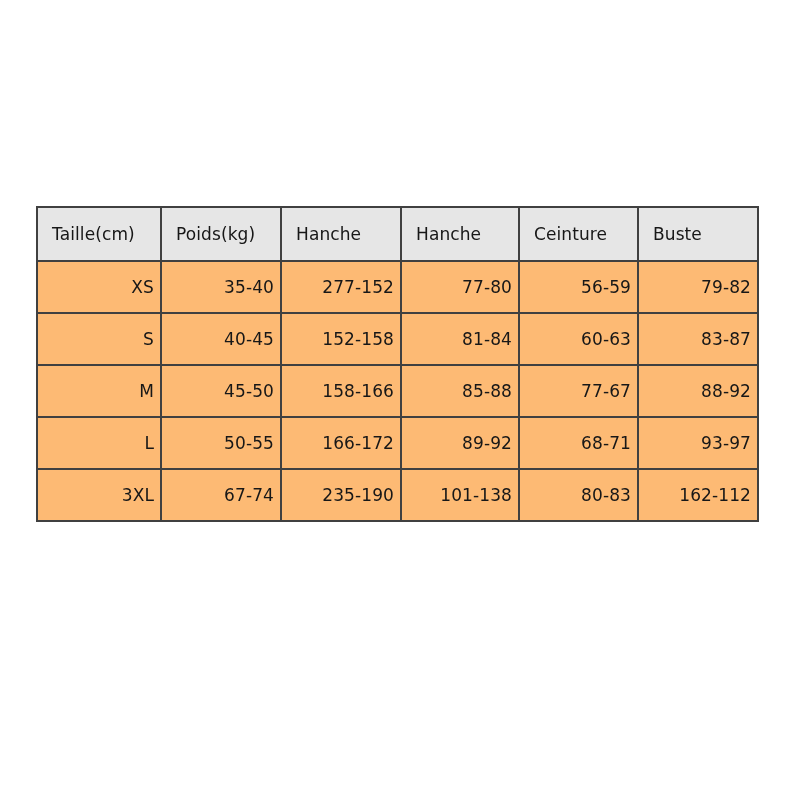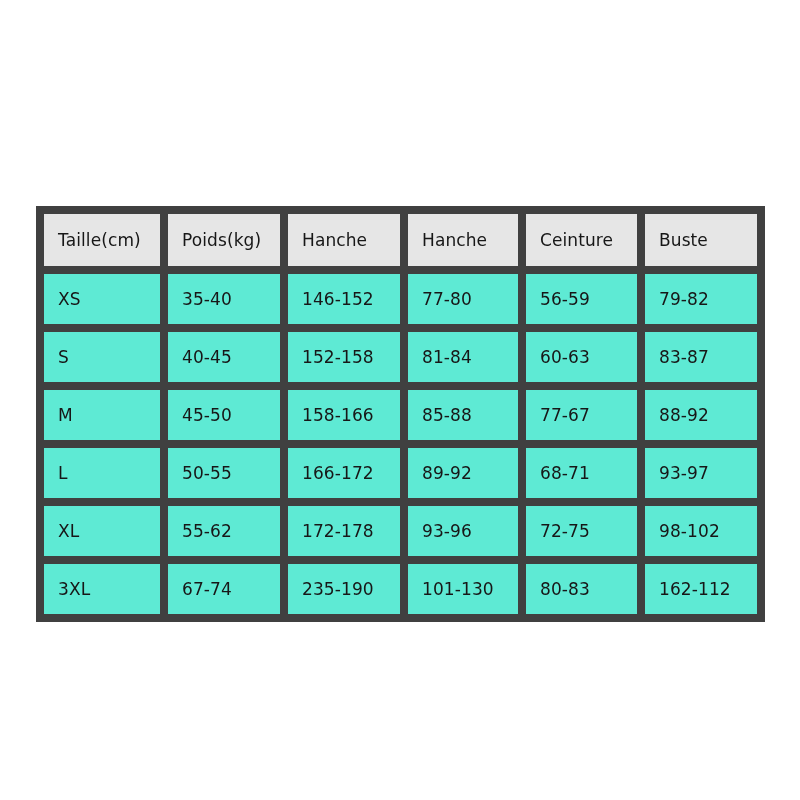--- a/index.html
+++ b/index.html
@@ -31,40 +31,41 @@
 
   table.size-chart col.c0 { width: 124px; }
   table.size-chart col.c1 { width: 120px; }
   table.size-chart col.c2 { width: 120px; }
   table.size-chart col.c3 { width: 118px; }
   table.size-chart col.c4 { width: 119px; }
   table.size-chart col.c5 { width: 120px; }
 
   table.size-chart th,
   table.size-chart td {
-    border: 8px solid #404040;
+    border: 2px solid #404040;
     padding: 0 6px 0 14px;
     height: 50px;
     text-align: left;
     vertical-align: middle;
     font-size: 17px;
     font-weight: normal;
     color: #171717;
     letter-spacing: 0.1px;
     white-space: nowrap;
     overflow: hidden;
   }
 
   table.size-chart thead th {
     background: #e6e6e6;
     height: 52px;
   }
 
   table.size-chart tbody td {
-    background: #5eead4;
+    background: #fdba74;
+    text-align: right;
   }
 </style>
 </head>
 <body>
 
 <div id="size-chart-wrapper">
   <table class="size-chart">
     <colgroup>
       <col class="c0">
         <col class="c1">
@@ -80,21 +81,21 @@
         <th>Hanche</th>
         <th>Hanche</th>
         <th>Ceinture</th>
         <th>Buste</th>
       </tr>
     </thead>
     <tbody>
       <tr>
         <td>XS</td>
         <td>35-40</td>
-        <td>146-152</td>
+        <td>277-152</td>
         <td>77-80</td>
         <td>56-59</td>
         <td>79-82</td>
       </tr>
       <tr>
         <td>S</td>
         <td>40-45</td>
         <td>152-158</td>
         <td>81-84</td>
         <td>60-63</td>
@@ -110,30 +111,22 @@
       </tr>
       <tr>
         <td>L</td>
         <td>50-55</td>
         <td>166-172</td>
         <td>89-92</td>
         <td>68-71</td>
         <td>93-97</td>
       </tr>
       <tr>
-        <td>XL</td>
-        <td>55-62</td>
-        <td>172-178</td>
-        <td>93-96</td>
-        <td>72-75</td>
-        <td>98-102</td>
-      </tr>
-      <tr>
         <td>3XL</td>
         <td>67-74</td>
         <td>235-190</td>
-        <td>101-130</td>
+        <td>101-138</td>
         <td>80-83</td>
         <td>162-112</td>
       </tr>
     </tbody>
   </table>
 </div>
 
 </body></html>

